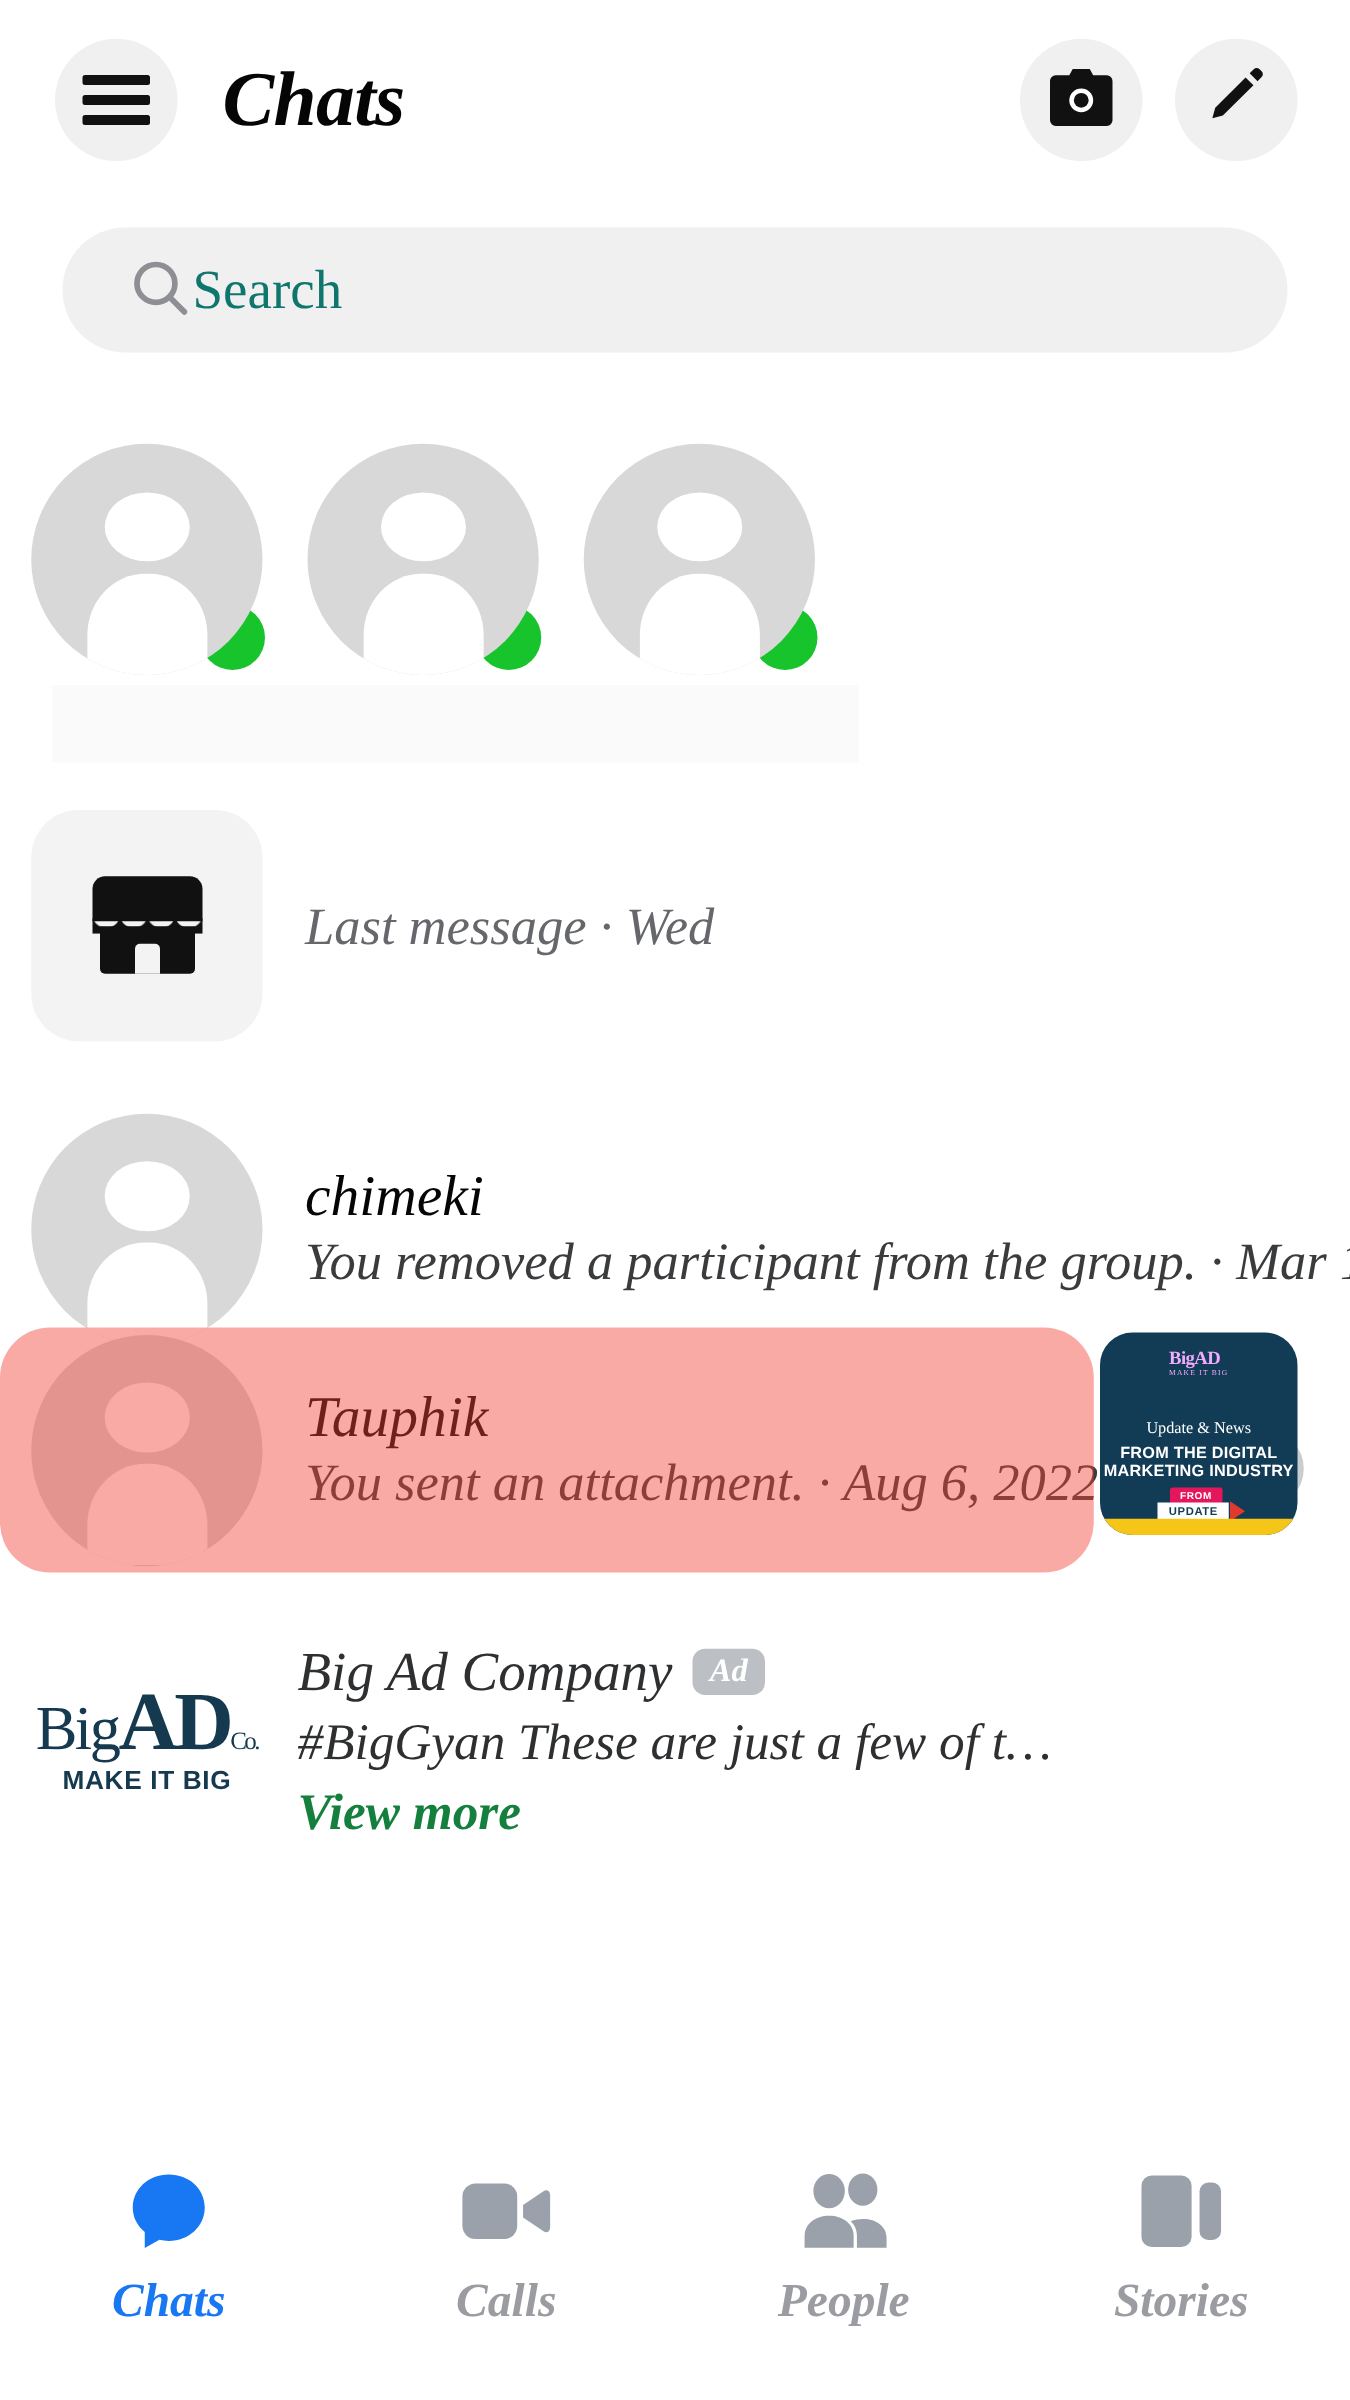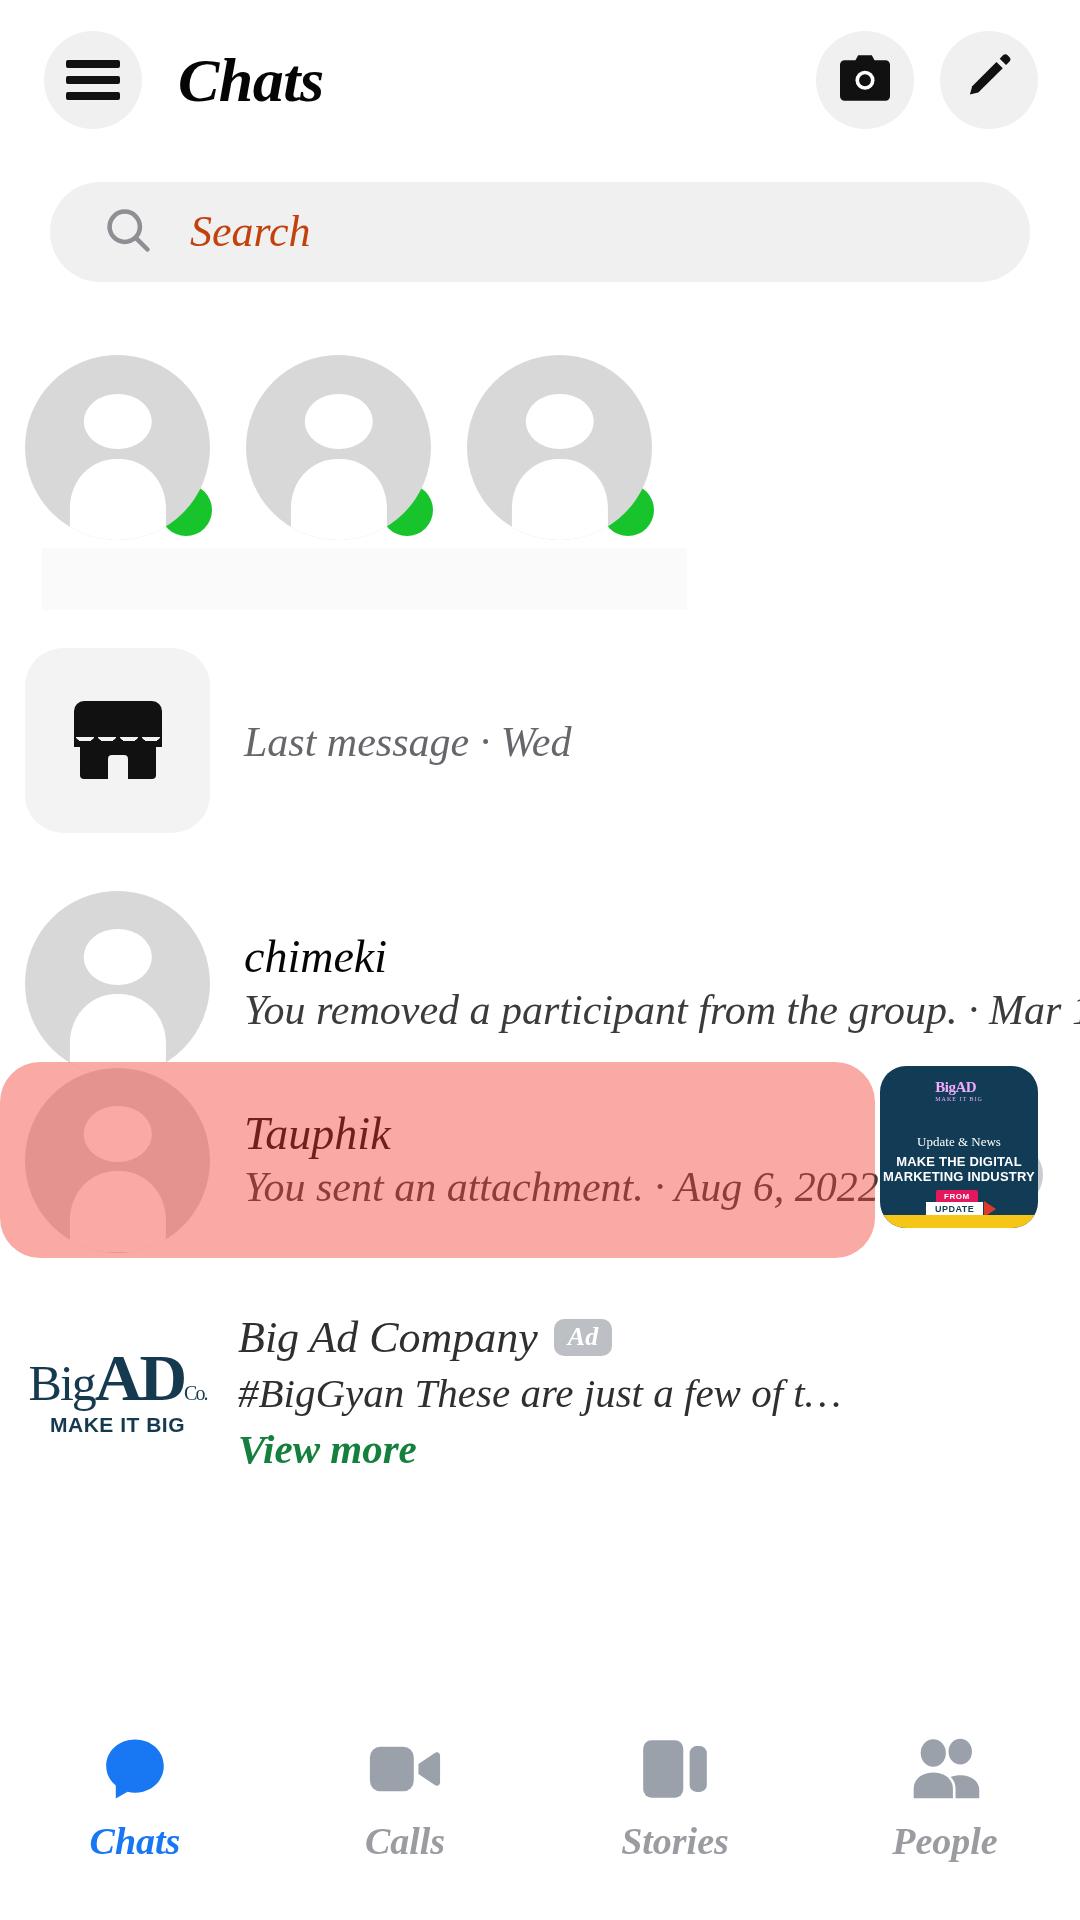--- a/index.html
+++ b/index.html
@@ -32,21 +32,21 @@
   .header-spacer{ flex:1; }
   .hdr-right{ display:flex; gap:26px; margin-right:42px; }
 
   
   .search-bar{
     position:absolute; left:50px; top:182px; width:980px; height:100px;
     background:#f0f0f0; border-radius:50px;
     display:flex; align-items:center; padding-left:52px;
   }
   .search-text{
-    margin-left:36px; font-size:44px; font-style:italic; color:#c2410c; line-height:1;
+    font-size:44px; color:#0f766e; line-height:1;
   }
 
   
   .stories{
     position:absolute; left:25px; top:355px; width:1030px; height:190px;
     display:flex; gap:36px;
   }
   .story{ position:relative; width:185px; height:185px; flex:none; }
   .story .av-wrap{ position:relative; width:185px; height:185px; }
   .story-badge{
@@ -374,21 +374,21 @@
     </div>
   </div>
 
   <div class="ad-thumb">
     <div class="t-logo">
       <span>BigAD</span>
       <small>MAKE IT BIG</small>
     </div>
     <div class="t-script">Update &amp; News</div>
     <div class="t-head">
-      <div>MAKE THE DIGITAL</div>
+      <div>FROM THE DIGITAL</div>
       <div>MARKETING INDUSTRY</div>
     </div>
     <div class="t-banner">
       <span class="t-news">FROM</span>
       <span class="t-update">UPDATE</span>
       <span class="t-arrow"></span>
     </div>
     <div class="t-foot">#BigGyan</div>
     <div class="t-strip"></div>
   </div>
@@ -405,39 +405,39 @@
     </div>
 
     <div class="nav-item">
       <span class="nav-icon">
         <svg width="76" height="62" viewBox="0 0 26 20">
           <rect x="1" y="2.4" width="15" height="15.2" rx="3.6" fill="#9aa1ab"></rect>
           <path fill="#9aa1ab" d="M17.6 8.3l5.6-3.8c.9-.6 1.8 0 1.8 1v9c0 1-.9 1.6-1.8 1l-5.6-3.8z"></path>
         </svg>
       </span>
       <span class="nav-label">Calls</span>
-    </div>
-
-    <div class="nav-item">
-      <span class="nav-icon">
-        <svg width="70" height="64" viewBox="0 0 22 20">
-          <rect x="1" y="1" width="12.6" height="18" rx="2.6" fill="#9aa1ab"></rect>
-          <rect x="15.6" y="2.8" width="5.4" height="14.4" rx="2.2" fill="#9aa1ab"></rect>
-        </svg>
-      </span>
-      <span class="nav-label">Stories</span>
     </div>
 
     <div class="nav-item">
       <span class="nav-icon">
         <svg width="82" height="64" viewBox="0 0 28 21">
           <ellipse cx="10" cy="5" rx="4.3" ry="4.7" fill="#9aa1ab"></ellipse>
           <ellipse cx="19.2" cy="4.6" rx="4" ry="4.4" fill="#9aa1ab"></ellipse>
           <path fill="#9aa1ab" d="M3.3 20.5v-3.3c0-3.3 3-5.5 6.7-5.5s6.7 2.2 6.7 5.5v3.3z"></path>
           <path fill="#9aa1ab" d="M17.6 20.5v-3.3c0-1.6-.6-3-1.7-4 1-.4 2.2-.6 3.4-.6 3.6 0 6.4 2.1 6.4 5.1v2.8z"></path>
         </svg>
       </span>
       <span class="nav-label">People</span>
     </div>
 
+    <div class="nav-item">
+      <span class="nav-icon">
+        <svg width="70" height="64" viewBox="0 0 22 20">
+          <rect x="1" y="1" width="12.6" height="18" rx="2.6" fill="#9aa1ab"></rect>
+          <rect x="15.6" y="2.8" width="5.4" height="14.4" rx="2.2" fill="#9aa1ab"></rect>
+        </svg>
+      </span>
+      <span class="nav-label">Stories</span>
+    </div>
+
   </div>
 
 </div>
 
 </body></html>

